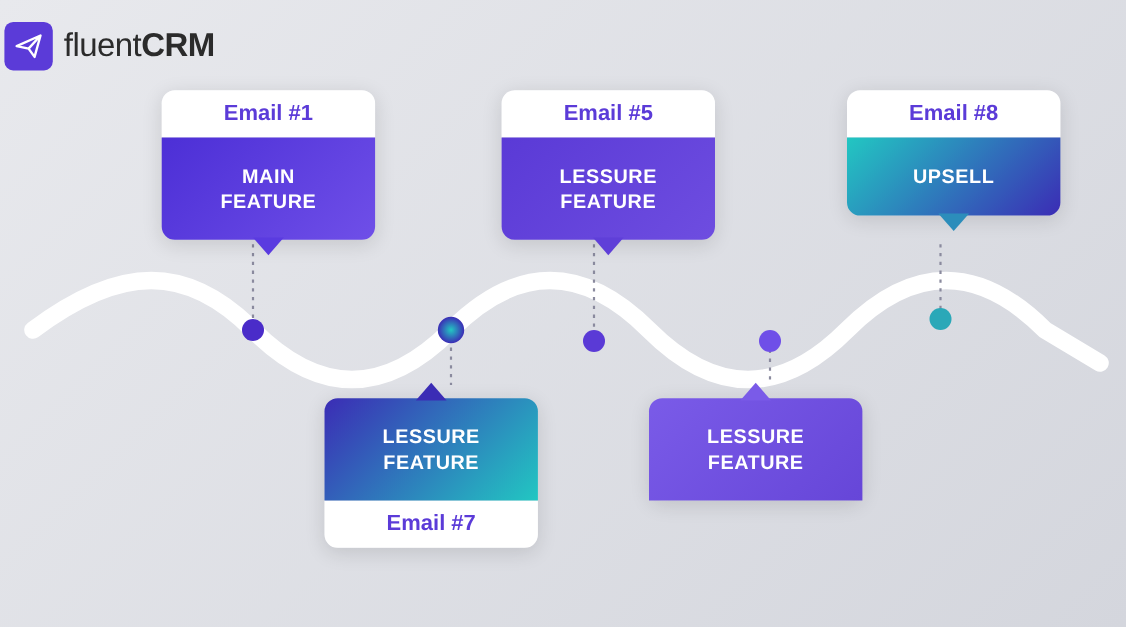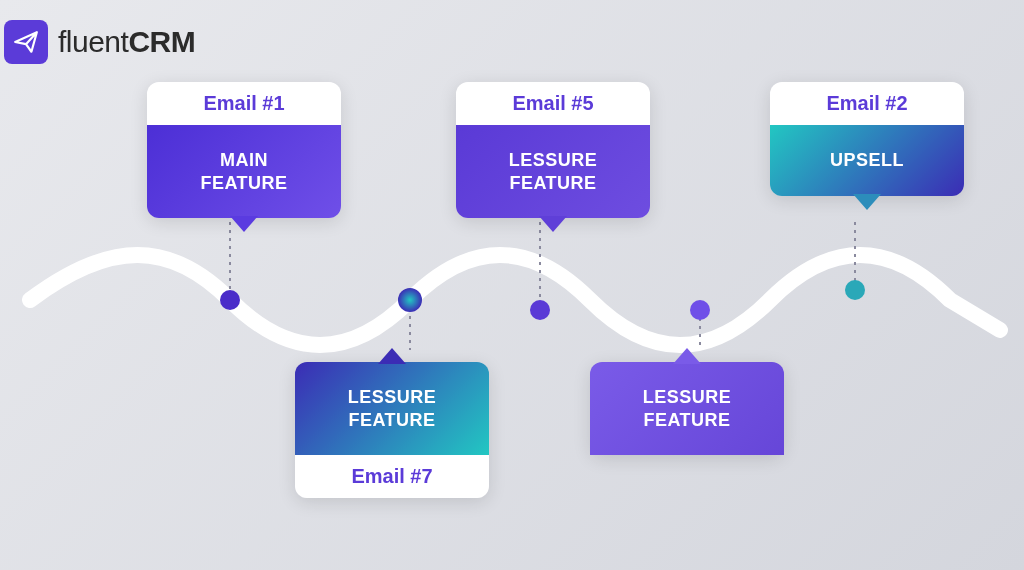--- a/index.html
+++ b/index.html
@@ -154,21 +154,21 @@
 
 <div class="card card-top" style="left:456px; top:82px;">
   <div class="card-header">Email #5</div>
   <div class="card-body grad3">
     <span>LESSURE<br>FEATURE</span>
     <div class="pointer" style="border-top-color:#5f3fd8;"></div>
   </div>
 </div>
 
 <div class="card card-top" style="left:770px; top:82px;">
-  <div class="card-header">Email #2</div>
+  <div class="card-header">Email #8</div>
   <div class="card-body grad5">
     <span>UPSELL</span>
     <div class="pointer" style="border-top-color:#2c8dbb;"></div>
   </div>
 </div>
 
 <div class="card card-bottom" style="left:295px; top:362px;">
   <div class="card-body grad2">
     <div class="pointer" style="border-bottom-color:#3b2cb5;"></div>
     <span>LESSURE<br>FEATURE</span>

